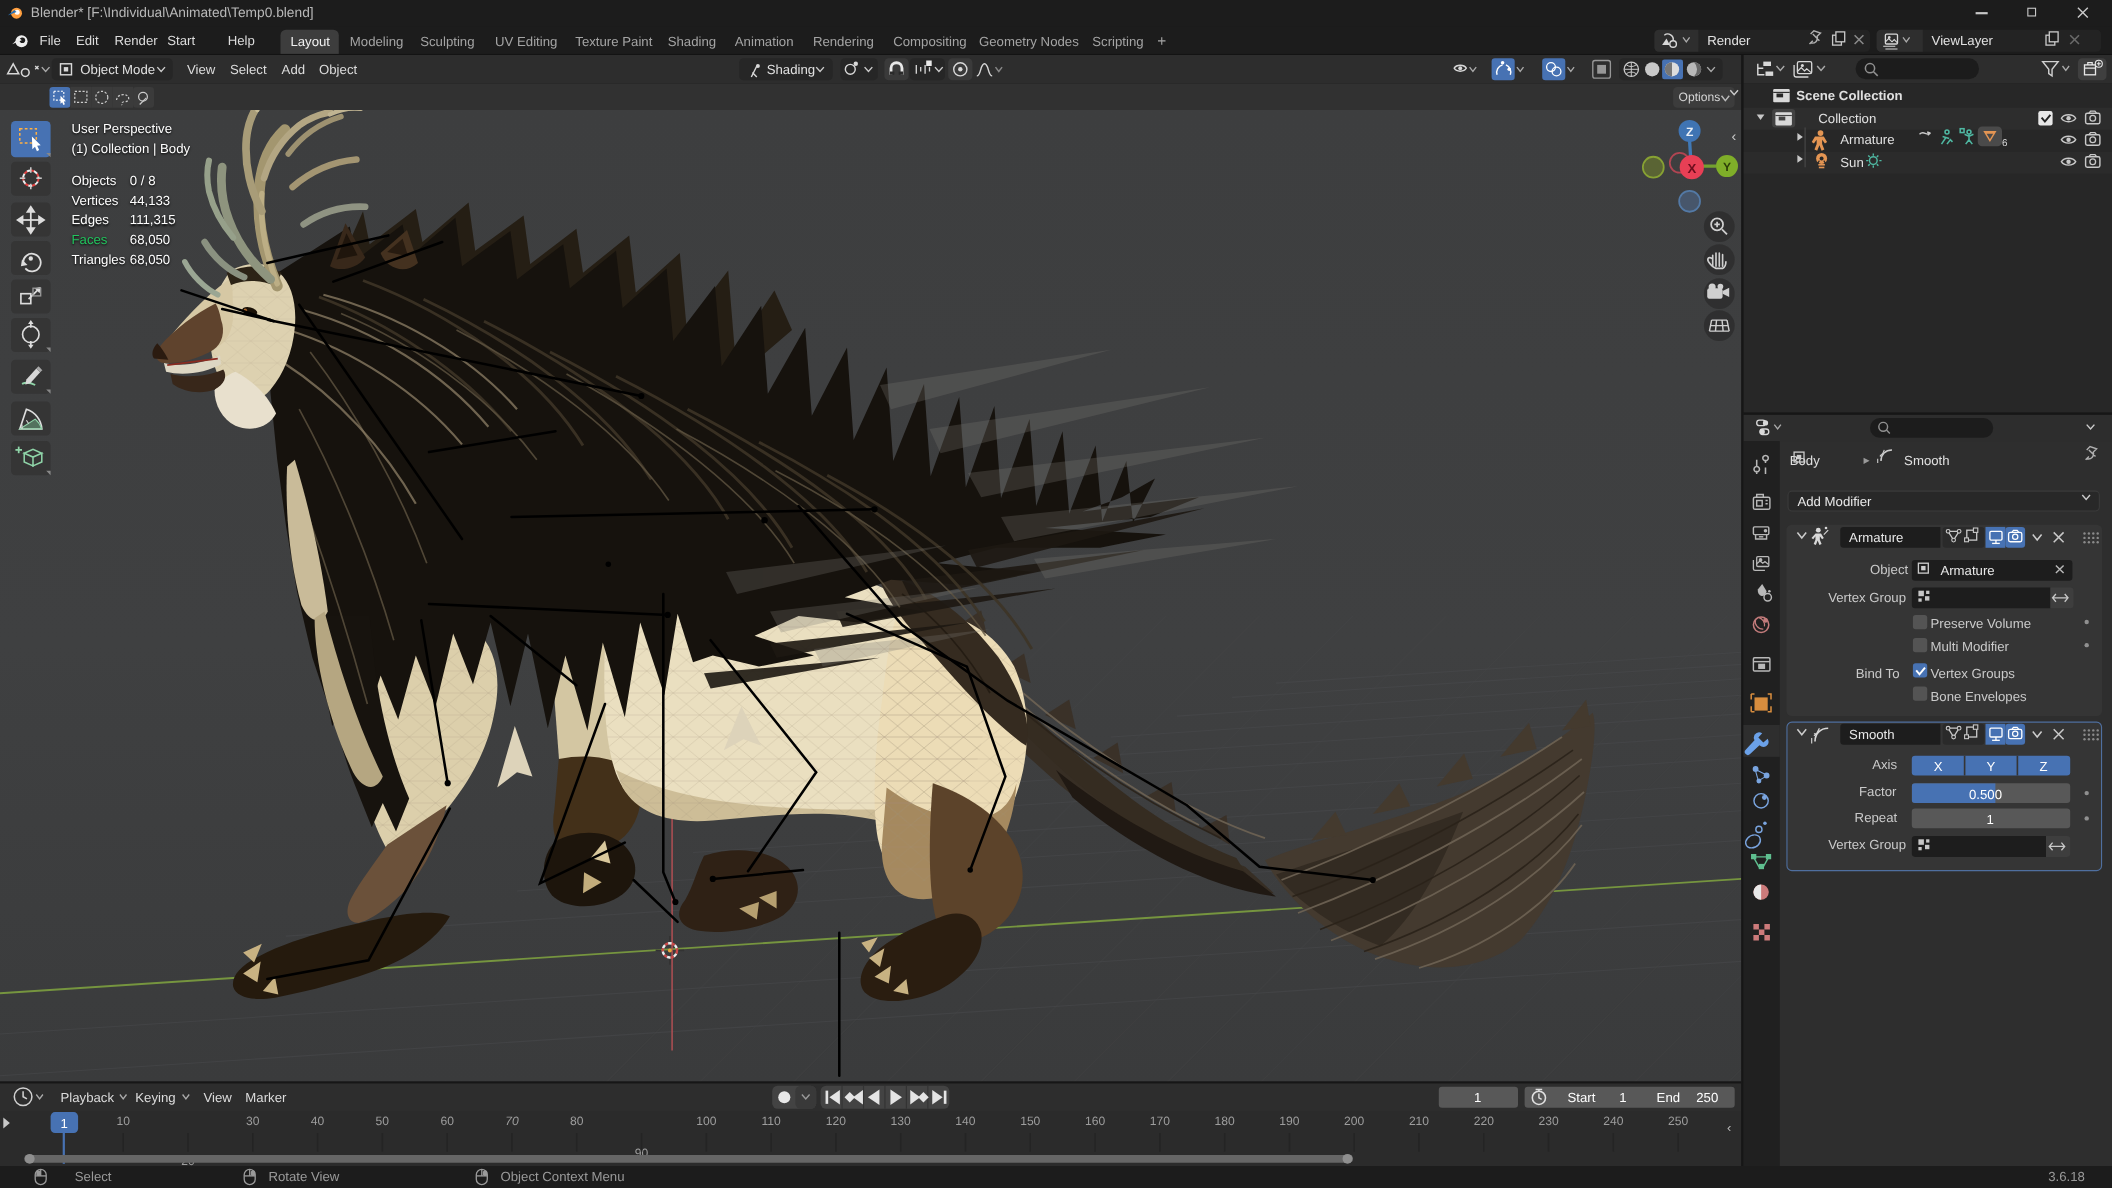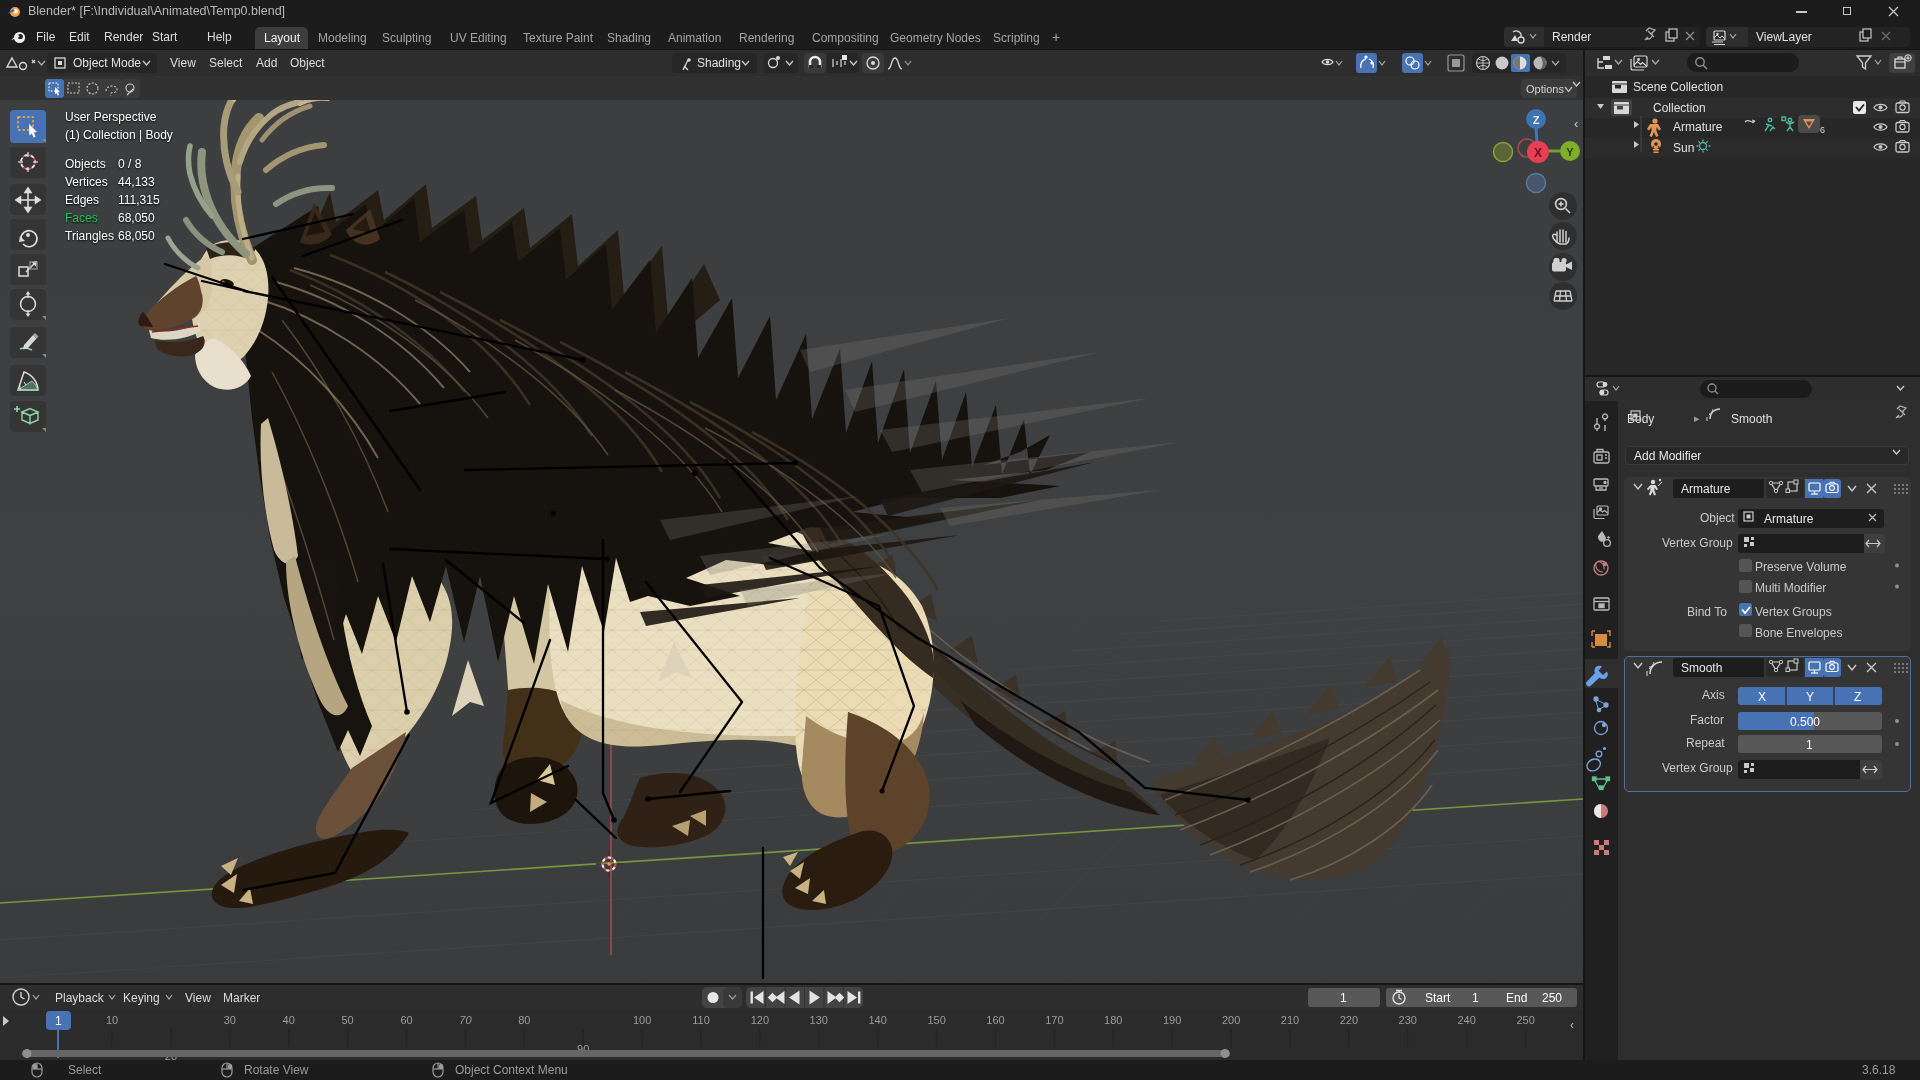--- a/index.html
+++ b/index.html
@@ -392,21 +392,21 @@
 
 <div class="abs" style="left:1521px;top:79px;width:56px;height:19px;background:#3c3c3c;border-radius:4px;"></div>
 <div class="txt" style="left:1526px;top:83px;font-size:11px;color:#d5d5d5;">Options</div>
 <svg class="abs" style="left:1564px;top:86px;" width="10" height="8">
       <path d="M1,1 l3.5,4.5 3.5,-4.5" fill="none" stroke="#bbb" stroke-width="1.3"></path>
     </svg>
 
 <div class="abs" style="left:1585px;top:50px;width:335px;height:26px;background:#2d2d2d;"></div>
 <div class="abs" style="left:1585px;top:76px;width:335px;height:299px;background:#272727;"></div>
 <div class="abs" style="left:1687px;top:53px;width:112px;height:19px;background:#1c1c1c;border-radius:9px;"></div>
-<div class="txt" style="left:1633px;top:80px;font-size:12px;color:#e0e0e0;">Scene Collection</div>
+<div class="txt" style="left:1633px;top:80px;font-size:12px;color:#e0e0e0;font-weight:bold;">Scene Collection</div>
 <div class="abs" style="left:1585px;top:98px;width:335px;height:20px;background:#2d2d2d;"></div>
 <div class="txt" style="left:1653px;top:101px;font-size:12px;color:#e0e0e0;">Collection</div>
 <div class="txt" style="left:1673px;top:120px;font-size:12px;color:#e0e0e0;">Armature</div>
 <div class="abs" style="left:1585px;top:138px;width:335px;height:20px;background:#2b2b2b;"></div>
 <div class="txt" style="left:1673px;top:141px;font-size:12px;color:#e0e0e0;">Sun</div>
 
 <div class="abs" style="left:1585px;top:377px;width:335px;height:683px;background:#2e2e2e;"></div>
 <div class="abs" style="left:1585px;top:377px;width:335px;height:24px;background:#2d2d2d;"></div>
 <div class="abs" style="left:1585px;top:401px;width:33px;height:659px;background:#202020;"></div>
 <div class="abs" style="left:1700px;top:380px;width:112px;height:18px;background:#1c1c1c;border-radius:9px;"></div>

